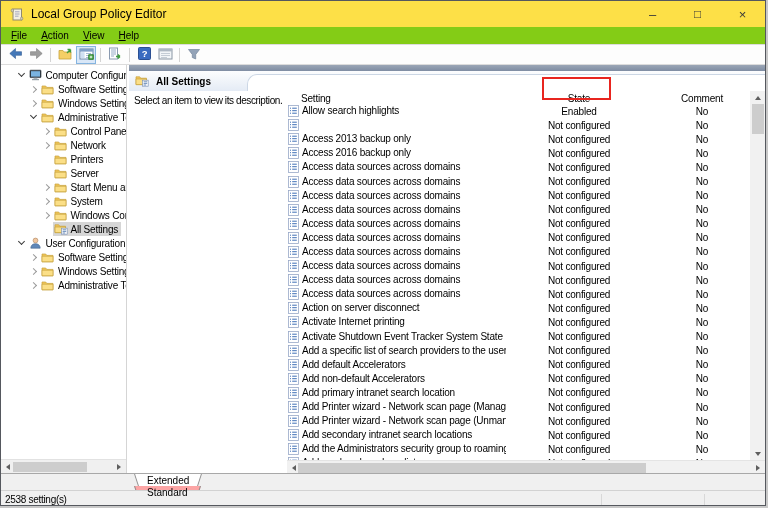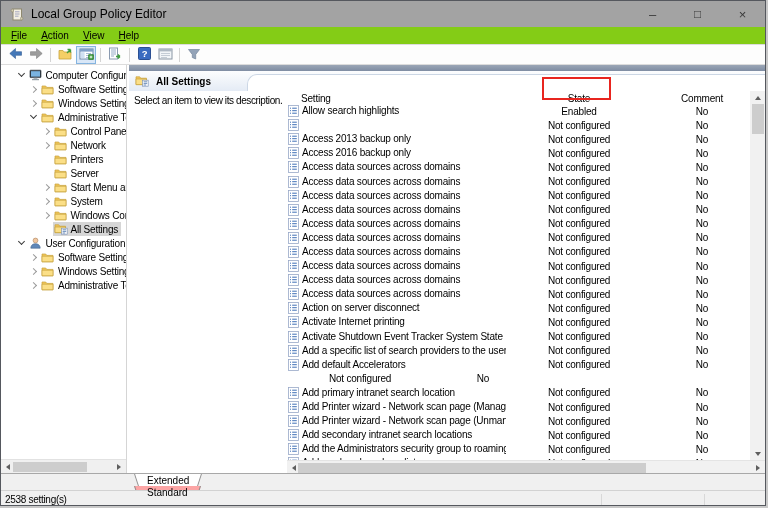--- a/index.html
+++ b/index.html
@@ -3,21 +3,21 @@
 <meta charset="utf-8">
 <style>
   html,body{margin:0;padding:0;background:#c8c8c8;}
   *{box-sizing:border-box;}
   .window{
     position:relative;width:766px;height:506px;margin:0;background:#fff;
     border:1px solid #55585e;font-family:"Liberation Sans",sans-serif;
     font-size:10px;letter-spacing:-0.2px;color:#000;overflow:hidden;
   }
   
-  .titlebar{height:26px;display:flex;align-items:center;background:#a3a3a3;}
+  .titlebar{height:26px;display:flex;align-items:center;background:#fde047;}
   .title-icon{margin-left:9px;width:14px;height:13px;flex:none;}
   .title-text{margin-left:7px;font-size:12px;letter-spacing:0;}
   .win-controls{margin-left:auto;display:flex;height:26px;}
   .win-btn{width:45px;height:26px;display:flex;align-items:center;justify-content:center;
     color:#3a3a3a;font-size:13px;letter-spacing:0;}
   .win-btn.max{font-size:12px;}
   
   .menubar{height:18px;display:flex;align-items:center;padding-left:3px;
     border-bottom:1px solid #dcdcdc;background:#84cc16;}
   .menu-item{padding:1px 7px;letter-spacing:0;}
@@ -624,20 +624,27 @@
                   <span class="row-icon"><svg width="11" height="12" viewBox="0 0 11 12">
                       <rect x="0.5" y="0.5" width="10" height="11" fill="#fff" stroke="#98a8c8" stroke-width="0.8"></rect>
                       <path d="M2 3.2h1M4.2 3.2h4.6M2 5.7h1M4.2 5.7h4.6M2 8.2h1M4.2 8.2h4.6" stroke="#3f6fb5" stroke-width="1"></path>
                     </svg></span>
                   <span>Add default Accelerators</span>
                 </div>
                 <div class="cell-state">Not configured</div>
                 <div class="cell-comment">No</div>
               </div>
               <div class="list-row">
+                <div class="cell-setting">
+                  <span class="row-icon"><svg width="11" height="12" viewBox="0 0 11 12">
+                      <rect x="0.5" y="0.5" width="10" height="11" fill="#fff" stroke="#98a8c8" stroke-width="0.8"></rect>
+                      <path d="M2 3.2h1M4.2 3.2h4.6M2 5.7h1M4.2 5.7h4.6M2 8.2h1M4.2 8.2h4.6" stroke="#3f6fb5" stroke-width="1"></path>
+                    </svg></span>
+                  <span>Add non-default Accelerators</span>
+                </div>
                 <div class="cell-state">Not configured</div>
                 <div class="cell-comment">No</div>
               </div>
               <div class="list-row">
                 <div class="cell-setting">
                   <span class="row-icon"><svg width="11" height="12" viewBox="0 0 11 12">
                       <rect x="0.5" y="0.5" width="10" height="11" fill="#fff" stroke="#98a8c8" stroke-width="0.8"></rect>
                       <path d="M2 3.2h1M4.2 3.2h4.6M2 5.7h1M4.2 5.7h4.6M2 8.2h1M4.2 8.2h4.6" stroke="#3f6fb5" stroke-width="1"></path>
                     </svg></span>
                   <span>Add primary intranet search location</span>

